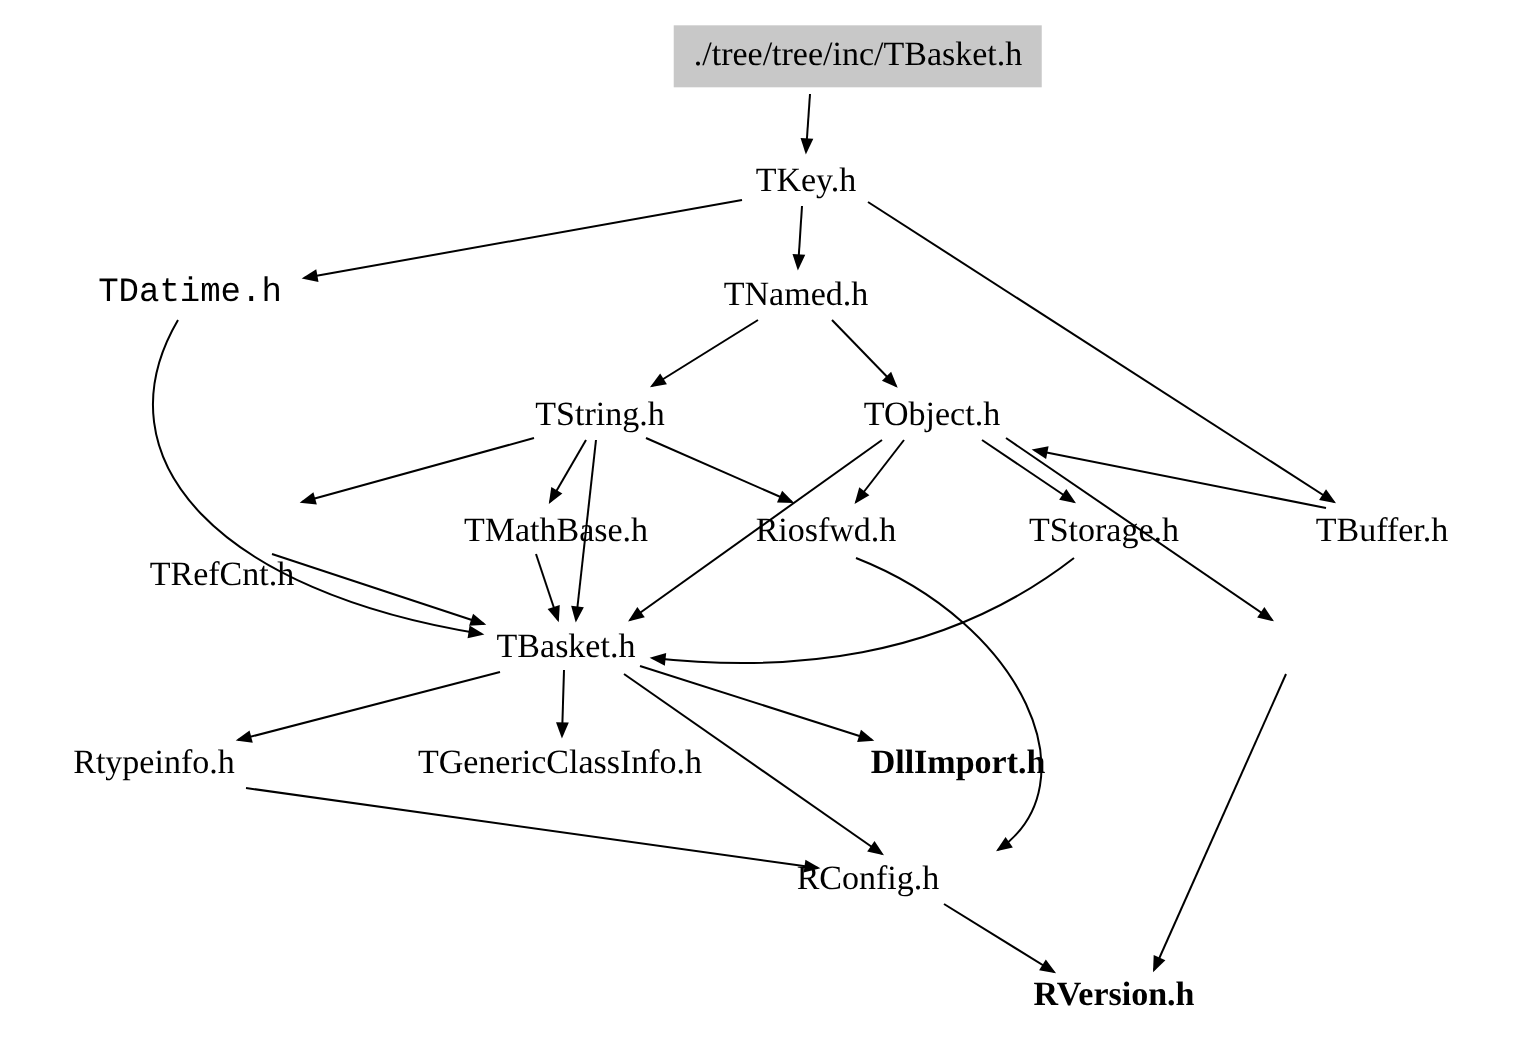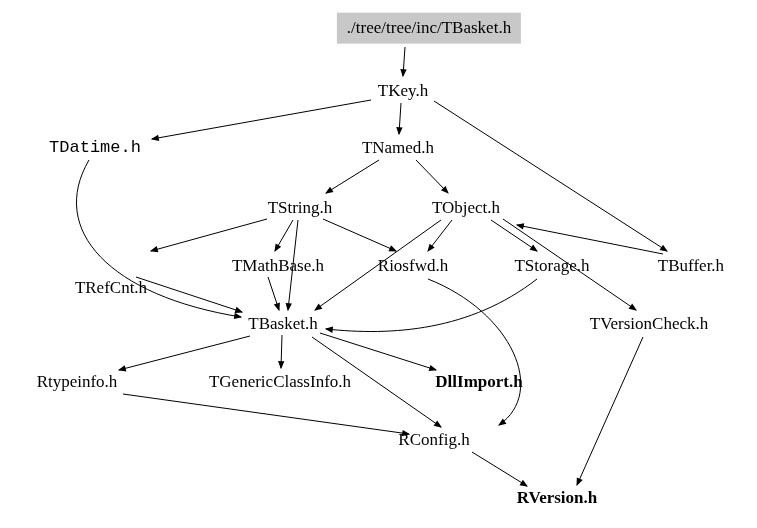--- a/index.html
+++ b/index.html
@@ -77,20 +77,19 @@
       <div class="node" style="left: 95px; top: 148px; font-family: Liberation Mono, monospace;">TDatime.h</div>
       <div class="node" style="left: 398px; top: 148px; text-align: center;">TNamed.h</div>
       <div class="node" style="left: 300px; top: 208px;">TString.h</div>
       <div class="node" style="left: 466px; top: 208px;">TObject.h</div>
       <div class="node" style="left: 111px; top: 260px; margin-top: 28px;">TRefCnt.h</div>
       <div class="node" style="left: 278px; top: 266px;">TMathBase.h</div>
       <div class="node" style="left: 413px; top: 266px;">Riosfwd.h</div>
       <div class="node" style="left: 552px; top: 266px;">TStorage.h</div>
       <div class="node" style="left: 691px; top: 266px; text-align: center;">TBuffer.h</div>
       <div class="node" style="left: 283px; top: 324px;">TBasket.h</div>
-      <div class="node" style="left: 649px; top: 324px;">TVersionCheck.h</div>
       <div class="node" style="left: 77px; top: 382px;">Rtypeinfo.h</div>
       <div class="node" style="left: 280px; top: 382px;">TGenericClassInfo.h</div>
       <div class="node" style="left: 479px; top: 382px; font-weight: bold;">DllImport.h</div>
       <div class="node" style="left: 434px; top: 440px;">RConfig.h</div>
       <div class="node" style="left: 557px; top: 498px; font-weight: bold;">RVersion.h</div>
     </div>
 </div>
 
 </body></html>

